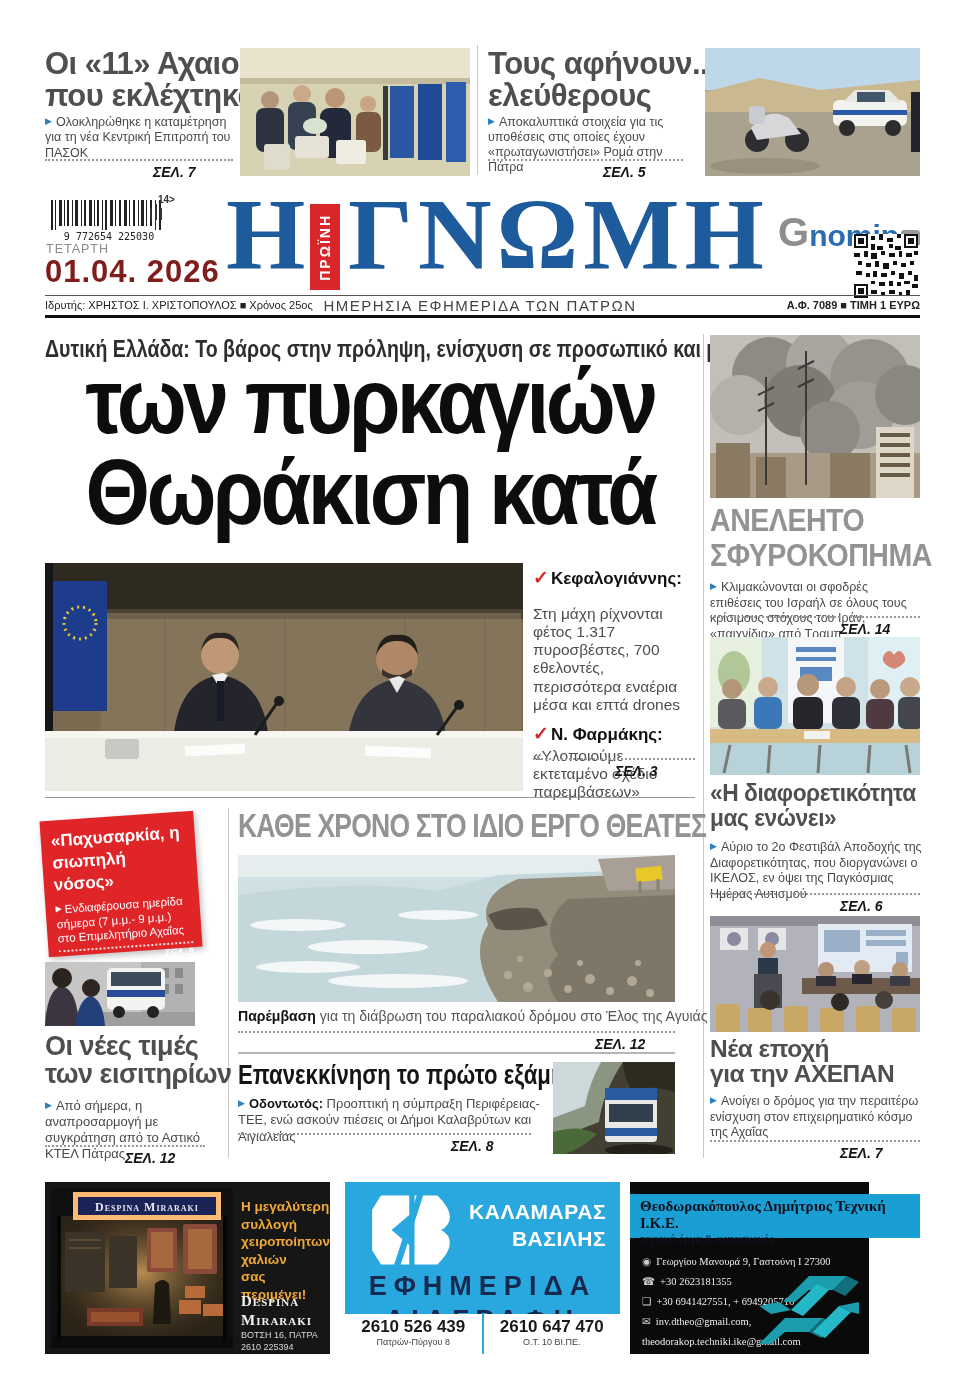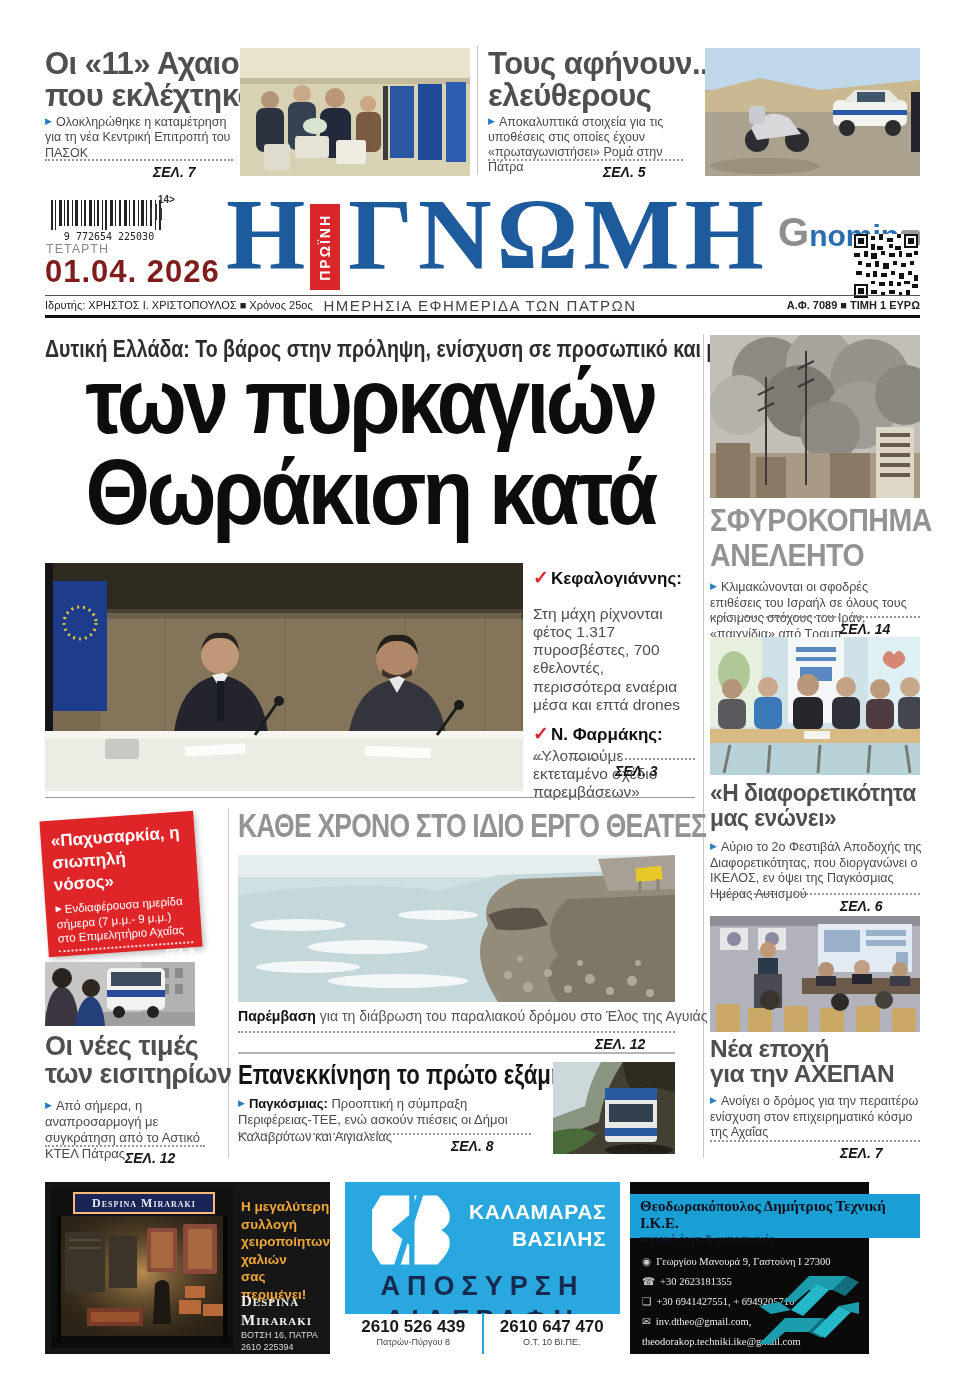--- a/index.html
+++ b/index.html
@@ -348,21 +348,21 @@
     <span class="cond" style="transform:scaleX(0.97);"><b style="color:#111;">Παρέμβαση</b><span style="color:#555;"> για τη διάβρωση του παραλιακού δρόμου στο Έλος της Αγυιάς</span></span>
   </div>
   <div class="abs dotted" style="left:238px;top:1031px;width:437px;"></div>
   <div class="abs pageref" style="left:595px;top:1036px;width:80px;">ΣΕΛ. 12</div>
   <div class="abs" style="left:238px;top:1052px;width:437px;height:2px;background:#b5b5b5;"></div>
 
   <div class="abs" style="left:238px;top:1060px;font-size:27px;font-weight:bold;color:#141414;">
     <span class="cond" style="transform:scaleX(0.82);">Επανεκκίνηση το πρώτο εξάμηνο</span>
   </div>
   <div class="abs" style="left:238px;top:1096px;width:305px;font-size:13px;line-height:1.25;color:#4a4a4a;">
-    <span class="arrow">▶</span><b style="color:#111;">Παγκόσμιας:</b><span> Προοπτική η σύμπραξη Περιφέρειας-ΤΕΕ, ενώ ασκούν πιέσεις οι Δήμοι Καλαβρύτων και Αιγιαλείας</span>
+    <span class="arrow">▶</span><b style="color:#111;">Οδοντωτός:</b><span> Προοπτική η σύμπραξη Περιφέρειας-ΤΕΕ, ενώ ασκούν πιέσεις οι Δήμοι Καλαβρύτων και Αιγιαλείας</span>
   </div>
   <div class="abs dotted" style="left:238px;top:1133px;width:293px;"></div>
   <div class="abs pageref" style="left:451px;top:1138px;width:80px;">ΣΕΛ. 8</div>
 
   <svg class="abs" style="left:553px;top:1062px;" width="122" height="92" viewBox="0 0 122 92">
     <rect width="122" height="92" fill="#433f33"></rect>
     <path d="M0 0 L70 0 Q50 30 46 60 L0 78 Z" fill="#8a9682"></path>
     <path d="M0 0 L48 0 Q36 22 32 44 L0 56 Z" fill="#cdd8da"></path>
     <path d="M70 0 L122 0 L122 30 Q96 22 78 28 Q70 12 70 0 Z" fill="#2e2a20"></path>
     <rect x="52" y="26" width="52" height="54" rx="4" fill="#e8e8e6"></rect>
@@ -402,22 +402,22 @@
     <g stroke="#3a3a38" stroke-width="2">
         <line x1="56" y1="150" x2="56" y2="42"></line>
         <line x1="48" y1="60" x2="64" y2="52"></line>
         <line x1="48" y1="76" x2="64" y2="68"></line>
         <line x1="96" y1="150" x2="96" y2="16"></line>
         <line x1="88" y1="34" x2="104" y2="26"></line>
         <line x1="88" y1="52" x2="104" y2="44"></line>
       </g>
   </svg>
   <div class="abs gray-head" style="left:710px;top:504px;font-size:31px;line-height:1.12;letter-spacing:-0.5px;">
+    <div><span class="cond" style="transform:scaleX(0.92);">ΑΝΕΛΕΗΤΟ</span></div>
     <div><span class="cond" style="transform:scaleX(0.92);">ΣΦΥΡΟΚΟΠΗΜΑ</span></div>
-    <div><span class="cond" style="transform:scaleX(0.92);">ΑΝΕΛΕΗΤΟ</span></div>
   </div>
   <div class="abs body-txt" style="left:710px;top:580px;width:212px;font-size:12.5px;line-height:1.25;"><span class="arrow">▶</span><span>Κλιμακώνονται οι σφοδρές επιθέσεις του Ισραήλ σε όλους τους κρίσιμους στόχους του Ιράν, «παιχνίδια» από Τραμπ</span></div>
   <div class="abs dotted" style="left:710px;top:616px;width:210px;"></div>
   <div class="abs pageref" style="left:840px;top:621px;width:80px;">ΣΕΛ. 14</div>
 
   <svg class="abs" style="left:710px;top:637px;" width="210" height="138" viewBox="0 0 210 138">
     <rect width="210" height="138" fill="#cfe2e8"></rect>
     <rect x="0" y="0" width="52" height="90" fill="#e7efdf"></rect>
     <ellipse cx="24" cy="36" rx="16" ry="22" fill="#7aa052" opacity="0.5"></ellipse>
     <rect x="78" y="0" width="56" height="86" fill="#f4f6f8"></rect>
@@ -537,21 +537,21 @@
       <rect x="40" y="124" width="48" height="10" fill="#9a522e"></rect>
       <g fill="#b86a3a">
           <rect x="128" y="112" width="22" height="14"></rect>
           <rect x="152" y="116" width="20" height="12"></rect>
           <rect x="134" y="98" width="20" height="12"></rect>
         </g>
       <rect x="0" y="148" width="182" height="12" fill="#0c0c0c"></rect>
       <rect x="6" y="28" width="4" height="126" fill="#060606"></rect>
         <rect x="172" y="28" width="4" height="126" fill="#060606"></rect>
     </svg>
-    <div class="abs" style="left:28px;top:10px;width:138px;height:18px;background:#1a2456;border:2px solid #fdba74;display:flex;align-items:center;justify-content:center;">
+    <div class="abs" style="left:28px;top:10px;width:138px;height:18px;background:#1a2456;border:5px solid #fdba74;display:flex;align-items:flex-end;justify-content:center;">
       <span style="font-family:'Liberation Serif',serif;font-variant:small-caps;font-weight:bold;color:#e8e8f4;font-size:12px;letter-spacing:1px;">Despina Miraraki</span>
     </div>
     <div class="abs" style="left:196px;top:16px;color:#f0a838;font-weight:bold;font-size:13.5px;line-height:1.3;">
       <div>Η μεγαλύτερη</div>
       <div>συλλογή</div>
       <div>χειροποίητων</div>
       <div>χαλιών</div>
       <div>σας περιμένει!</div>
     </div>
     <div class="abs" style="left:196px;top:110px;font-family:'Liberation Serif',serif;font-variant:small-caps;font-weight:bold;color:#f2f2ee;font-size:15px;line-height:1.25;letter-spacing:1px;">
@@ -568,21 +568,21 @@
     <svg class="abs" style="left:18px;top:10px;" width="96" height="76" viewBox="0 0 96 86">
       <polygon points="46,4 14,4 4,20 4,66 14,82 46,82 46,60 26,43 46,26" fill="#ffffff"></polygon>
       <path d="M52,4 L78,4 Q92,18 92,28 Q92,38 82,43 Q92,48 92,58 Q92,68 78,82 L52,82 Z" fill="#ffffff"></path>
       <rect x="42" y="-12" width="7" height="115" transform="rotate(18 48 43)" fill="#29a8df"></rect>
     </svg>
     <div class="abs" style="right:14px;top:16px;text-align:right;color:#fff;font-weight:bold;font-size:21px;line-height:1.3;letter-spacing:0.5px;">
       <div>ΚΑΛΑΜΑΡΑΣ</div>
       <div>ΒΑΣΙΛΗΣ</div>
     </div>
     <div class="abs" style="left:0;top:88px;width:275px;text-align:center;color:#17294f;font-weight:bold;font-size:27px;line-height:1.25;letter-spacing:7px;">
-      <div>ΑΠΟΣΥΡΣΗ</div>
+      <div>ΕΦΗΜΕΡΙΔΑ</div>
       <div>ΔΙΑΓΡΑΦΗ</div>
     </div>
     <div class="abs" style="left:0;bottom:0;width:275px;height:40px;background:#ffffff;display:flex;">
       <div style="flex:1;text-align:center;border-right:2px solid #29a8df;padding-top:3px;">
         <div style="font-size:17px;font-weight:bold;color:#1a1a1a;">2610 526 439</div>
         <div style="font-size:9px;color:#444;">Πατρών-Πύργου 8</div>
       </div>
       <div style="flex:1;text-align:center;padding-top:3px;">
         <div style="font-size:17px;font-weight:bold;color:#1a1a1a;">2610 647 470</div>
         <div style="font-size:9px;color:#444;">Ο.Τ. 10 ΒΙ.ΠΕ.</div>

